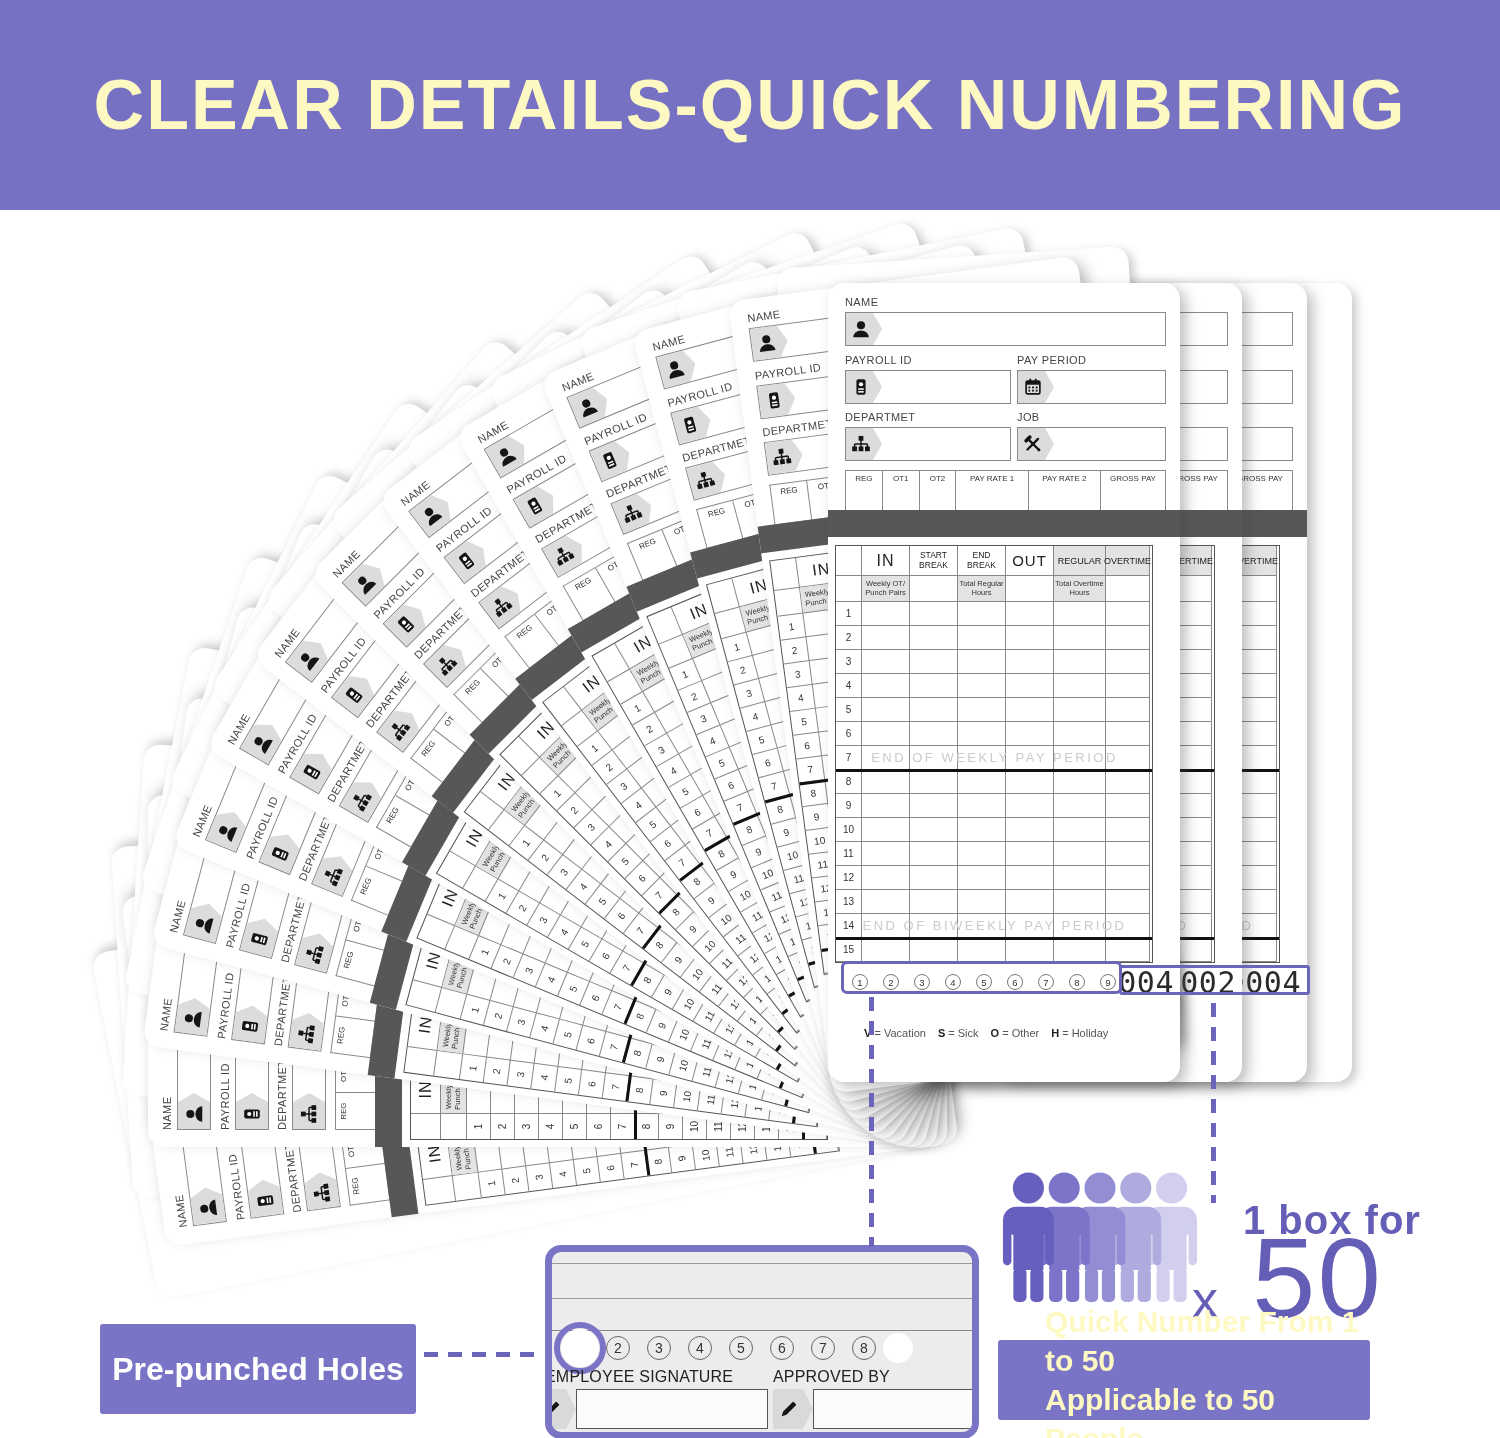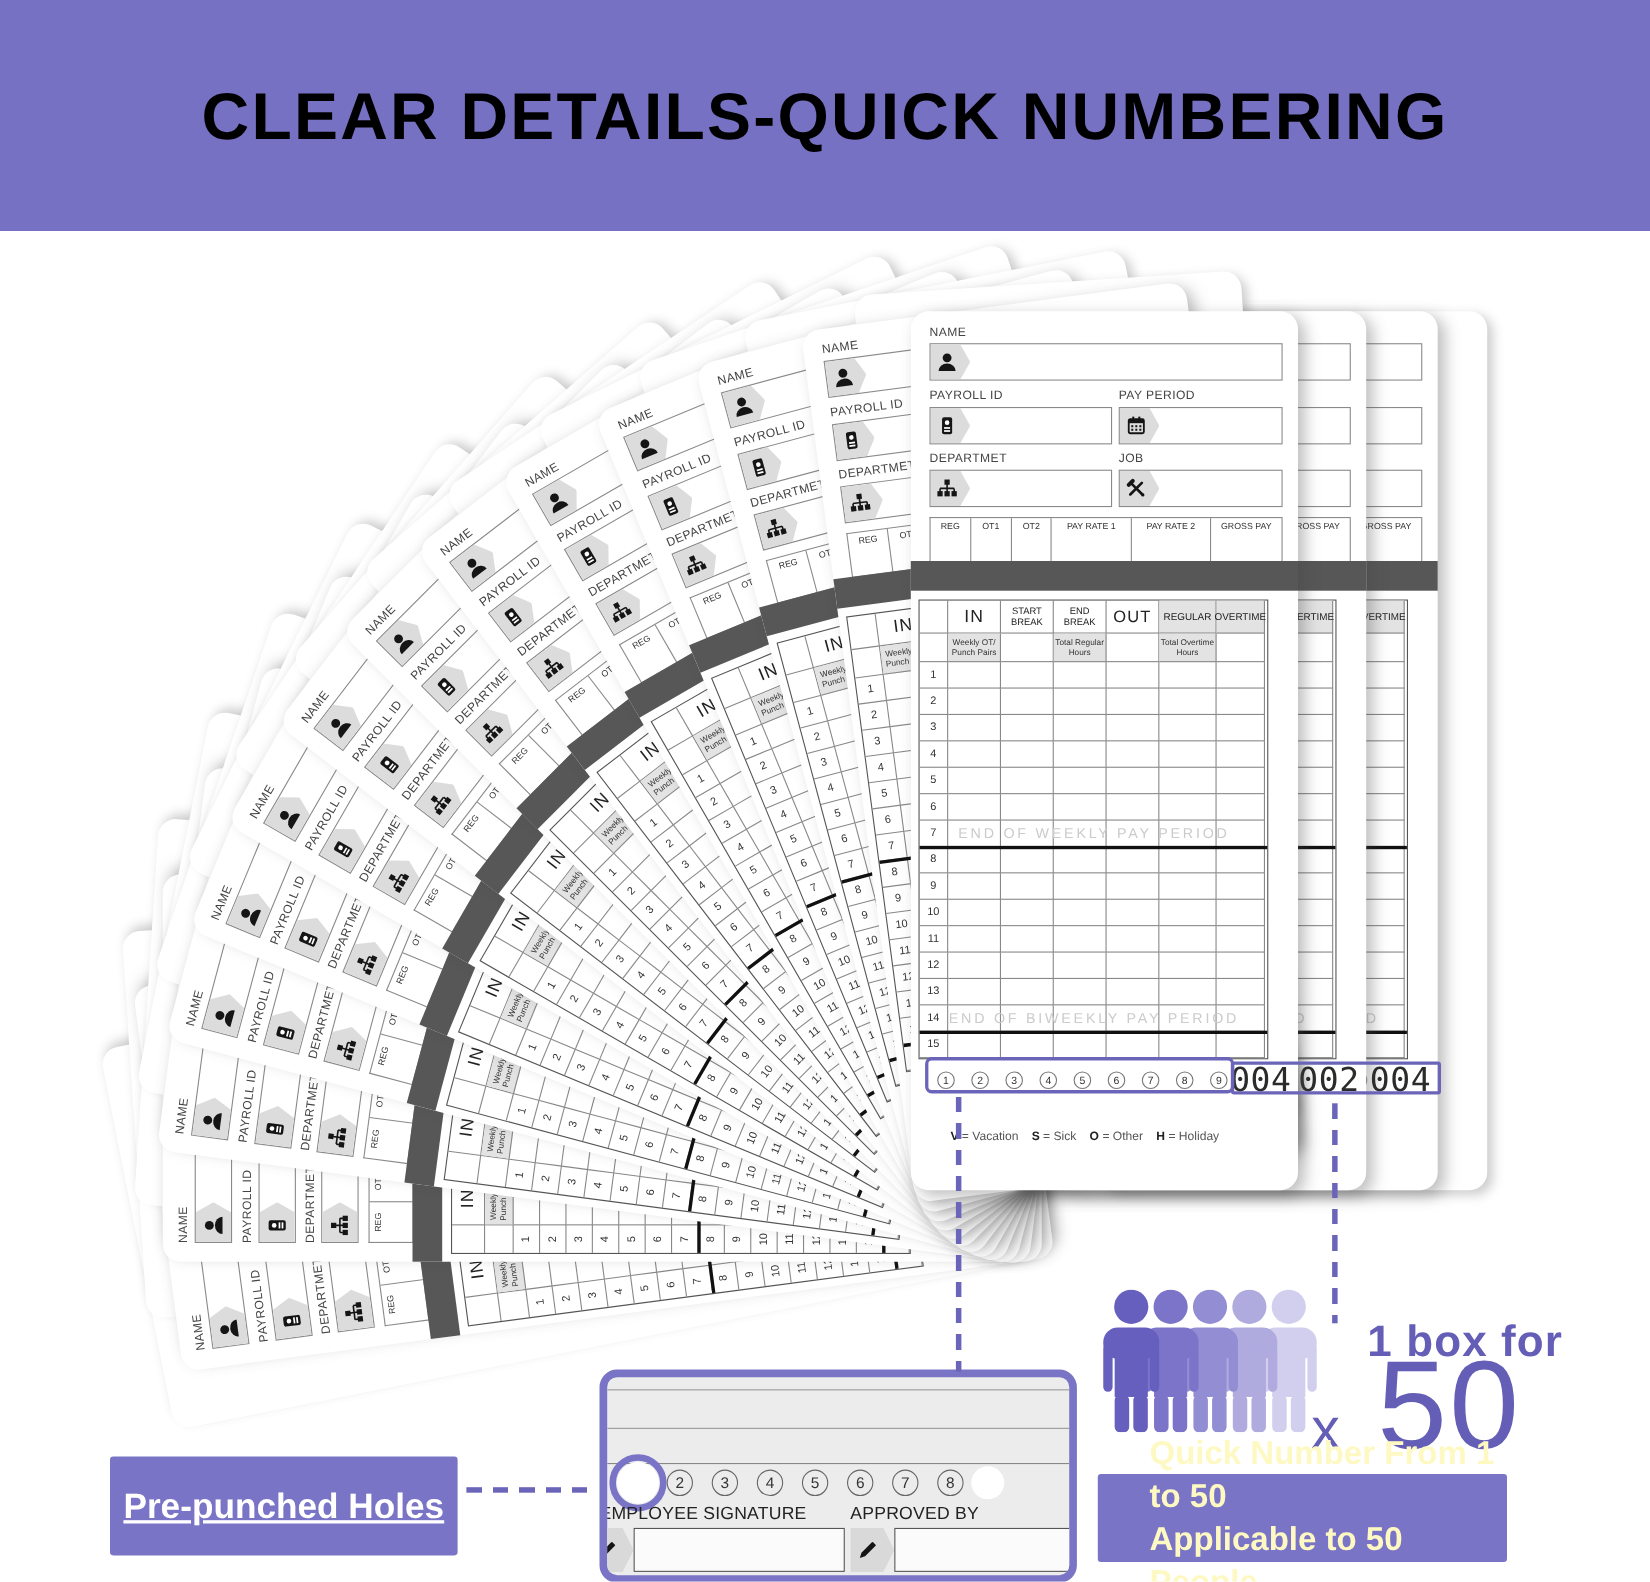--- a/index.html
+++ b/index.html
@@ -7,21 +7,21 @@
     --text-purple:#655eb7; --dark-band:#575757;
   }
   *{margin:0;padding:0;box-sizing:border-box;}
   html,body{background:#fff;}
   body{font-family:"Liberation Sans",sans-serif; width:1500px; height:1438px; overflow:hidden;}
   .scene{position:relative;width:1500px;height:1438px;background:#fff;overflow:hidden;}
 
   
   .band{position:absolute;left:0;top:0;width:1500px;height:210px;background:var(--purple);
         display:flex;align-items:center;justify-content:center;}
-  .band h1{color:#000000;font-size:60px;font-weight:bold;letter-spacing:2px;white-space:nowrap;}
+  .band h1{color:#fef9c3;font-size:70px;font-weight:bold;letter-spacing:2px;white-space:nowrap;}
 
   
   .card{position:absolute;left:828px;top:283px;width:352px;height:799px;background:#fff;
         border-radius:16px;transform-origin:92px 772px;
         box-shadow:6px 5px 14px rgba(70,70,70,.35);}
   .card.blank{box-shadow:5px 4px 10px rgba(90,90,90,.30);}
   .lbl{position:absolute;font-size:11px;color:#444;letter-spacing:.4px;}
   .l-name{left:17px;top:13px}
   .l-payroll{left:17px;top:71px}
   .l-period{left:189px;top:71px}
@@ -83,21 +83,21 @@
            border:3px solid var(--accent);border-radius:3px;z-index:70;}
   .vdash{position:absolute;width:5px;z-index:72;
          background:repeating-linear-gradient(180deg,var(--accent) 0 14px,transparent 14px 24px);}
   .vdash-mid{left:869px;top:997px;height:250px;}
   .vdash-right{left:1211px;top:1003px;height:200px;}
   .hdash{position:absolute;height:5px;left:424px;top:1352px;width:118px;z-index:72;
          background:repeating-linear-gradient(90deg,var(--accent) 0 14px,transparent 14px 24px);}
 
   .pre-box{position:absolute;left:100px;top:1324px;width:316px;height:90px;background:var(--label-purple);
            border-radius:3px;display:flex;flex-direction:column;align-items:center;justify-content:center;z-index:72;}
-  .pre-box div{color:#fff;font-size:32px;font-weight:bold;line-height:1.25;text-decoration:underline;}
+  .pre-box div{color:#fff;font-size:32px;font-weight:bold;line-height:1.25;}
 
   
   .detail{position:absolute;left:545px;top:1245px;width:434px;height:194px;
           border:7px solid var(--label-purple);border-radius:16px;background:#ececec;
           overflow:hidden;z-index:71;}
   .d-line{position:absolute;left:0;width:100%;height:1px;background:#9a9a9a;}
   .d-strip-line{position:absolute;left:0;top:78px;width:100%;height:1px;background:#888;}
   .d-hole{position:absolute;background:#fff;border-radius:50%;}
   .d-hole-left{left:9px;top:77px;width:38px;height:38px;}
   .d-ring{position:absolute;left:2px;top:70px;width:52px;height:52px;border:6px solid var(--label-purple);

